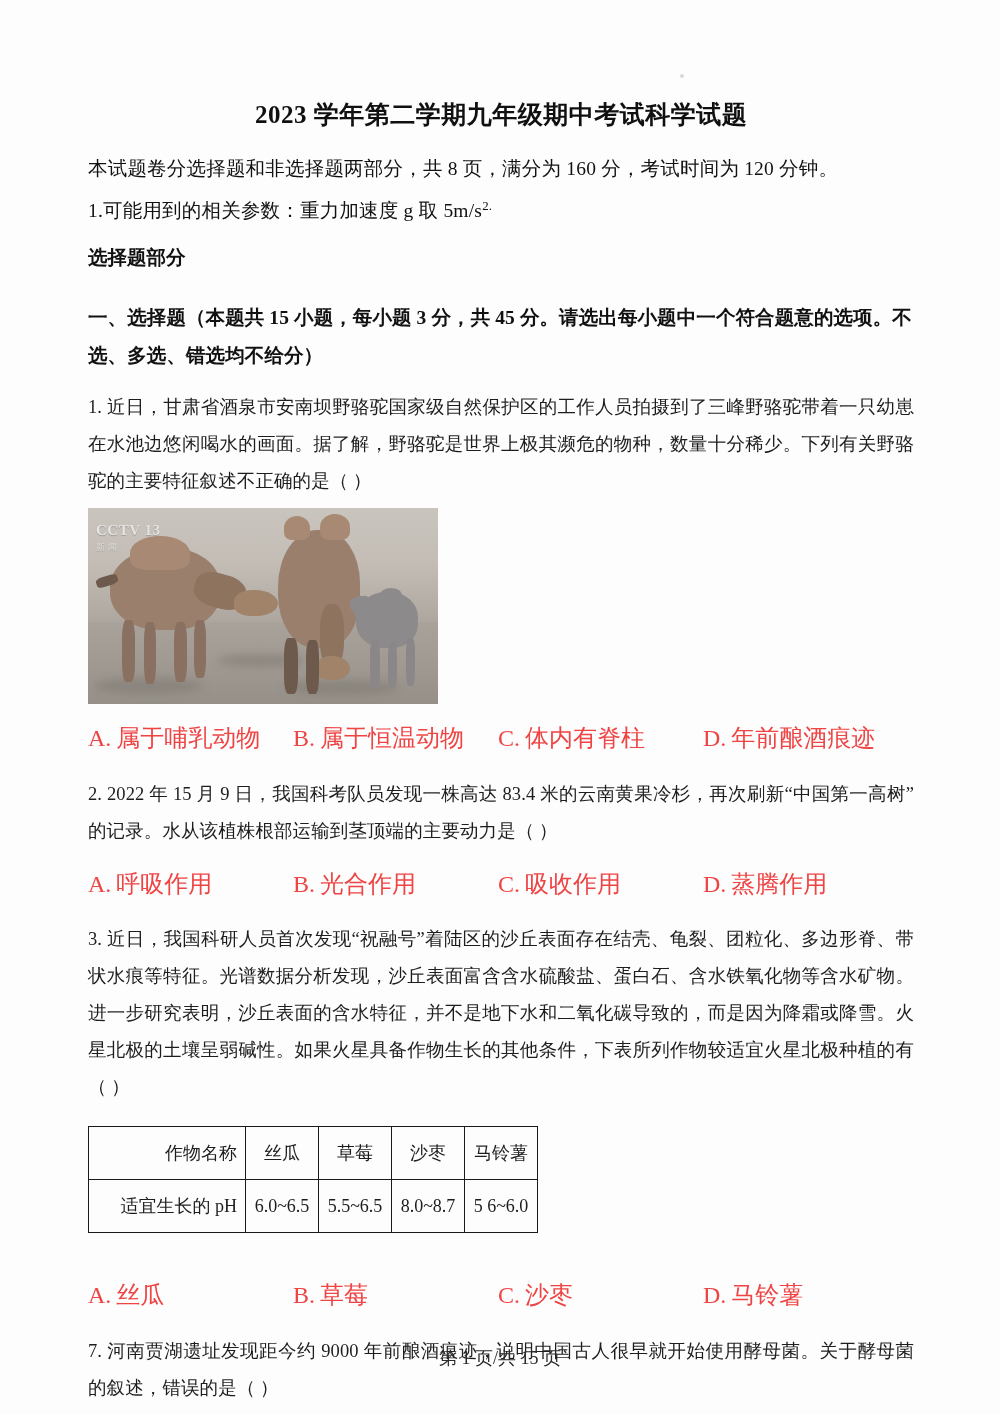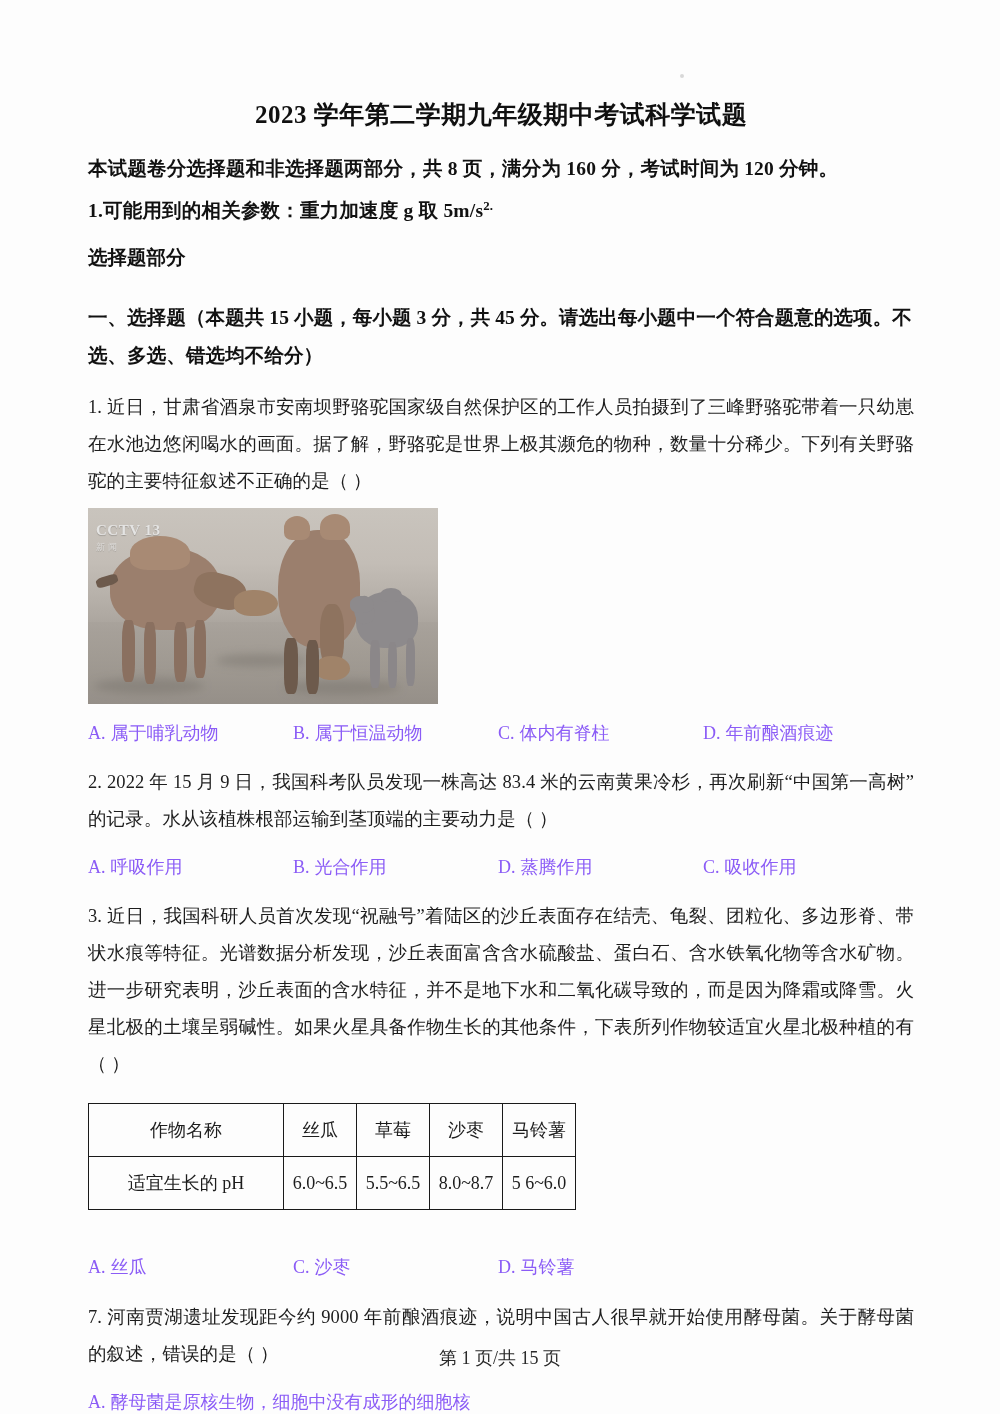--- a/index.html
+++ b/index.html
@@ -47,21 +47,21 @@
     letter-spacing: 0.5px;
     margin: 0;
     padding-top: 82px;
     line-height: 1.3;
     color: #101010;
   }
 
   
   .intro-line {
     font-size: 19.5px;
-    font-weight: bold;
+    font-weight: normal;
     line-height: 1.55;
     margin-top: 22px;
     color: #111;
     letter-spacing: 0.2px;
   }
   .intro-line.second {
     margin-top: 12px;
   }
   .sup {
     font-size: 0.66em;
@@ -94,23 +94,23 @@
     margin-top: 14px;
     text-align: justify;
     color: #1d1d1d;
     letter-spacing: 0.1px;
   }
 
   
   .options {
     display: flex;
     margin-top: 12px;
-    font-size: 18px;
+    font-size: 24px;
     line-height: 1.9;
-    color: #8b5cf6;
+    color: #ef4444;
   }
   .options .opt {
     flex: 0 0 205px;
     white-space: nowrap;
   }
   .options .opt:last-child {
     flex: 1 1 auto;
   }
   .opt-letter {
     margin-right: 5px;
@@ -217,21 +217,22 @@
   .ph-table td {
     border: 1.6px solid #1a1a1a;
     text-align: center;
     vertical-align: middle;
     padding: 0;
     height: 52px;
     white-space: nowrap;
   }
   .ph-table td.head-col {
     width: 140px;
-    padding: 0 27px;
+    padding: 0 8px;
+    text-align: right;
   }
   .ph-table td.data-col {
     width: 72px;
   }
 
   
   .footer {
     position: absolute;
     left: 0;
     right: 0;
@@ -313,22 +314,22 @@
       <div class="opt"><span class="opt-letter">B.</span><span>属于恒温动物</span></div>
       <div class="opt"><span class="opt-letter">C.</span><span>体内有脊柱</span></div>
       <div class="opt"><span class="opt-letter">D.</span><span>年前酿酒痕迹</span></div>
     </div>
 
     <div class="q-text">2. 2022 年 15 月 9 日，我国科考队员发现一株高达 83.4 米的云南黄果冷杉，再次刷新“中国第一高树”的记录。水从该植株根部运输到茎顶端的主要动力是（      ）</div>
 
     <div class="options">
       <div class="opt"><span class="opt-letter">A.</span><span>呼吸作用</span></div>
       <div class="opt"><span class="opt-letter">B.</span><span>光合作用</span></div>
+      <div class="opt"><span class="opt-letter">C.</span><span>吸收作用</span></div>
       <div class="opt"><span class="opt-letter">D.</span><span>蒸腾作用</span></div>
-      <div class="opt"><span class="opt-letter">C.</span><span>吸收作用</span></div>
     </div>
 
     <div class="q-text">3. 近日，我国科研人员首次发现“祝融号”着陆区的沙丘表面存在结壳、龟裂、团粒化、多边形脊、带状水痕等特征。光谱数据分析发现，沙丘表面富含含水硫酸盐、蛋白石、含水铁氧化物等含水矿物。进一步研究表明，沙丘表面的含水特征，并不是地下水和二氧化碳导致的，而是因为降霜或降雪。火星北极的土壤呈弱碱性。如果火星具备作物生长的其他条件，下表所列作物较适宜火星北极种植的有（      ）</div>
 
     <table class="ph-table">
       <tbody>
         <tr>
           <td class="head-col">作物名称</td>
           <td class="data-col">丝瓜</td>
           <td class="data-col">草莓</td>
@@ -340,20 +341,21 @@
           <td class="data-col">6.0~6.5</td>
           <td class="data-col">5.5~6.5</td>
           <td class="data-col">8.0~8.7</td>
           <td class="data-col">5 6~6.0</td>
         </tr>
       </tbody>
     </table>
 
     <div class="options" style="margin-top:40px;">
       <div class="opt"><span class="opt-letter">A.</span><span>丝瓜</span></div>
+      <div class="opt"><span class="opt-letter">B.</span><span>草莓</span></div>
       <div class="opt"><span class="opt-letter">C.</span><span>沙枣</span></div>
       <div class="opt"><span class="opt-letter">D.</span><span>马铃薯</span></div>
     </div>
 
     <div class="q-text">7. 河南贾湖遗址发现距今约 9000 年前酿酒痕迹，说明中国古人很早就开始使用酵母菌。关于酵母菌的叙述，错误的是（      ）</div>
 
     <div class="options">
       <div class="opt" style="flex:1 1 auto;"><span class="opt-letter">A.</span><span>酵母菌是原核生物，细胞中没有成形的细胞核</span></div>
     </div>
 

